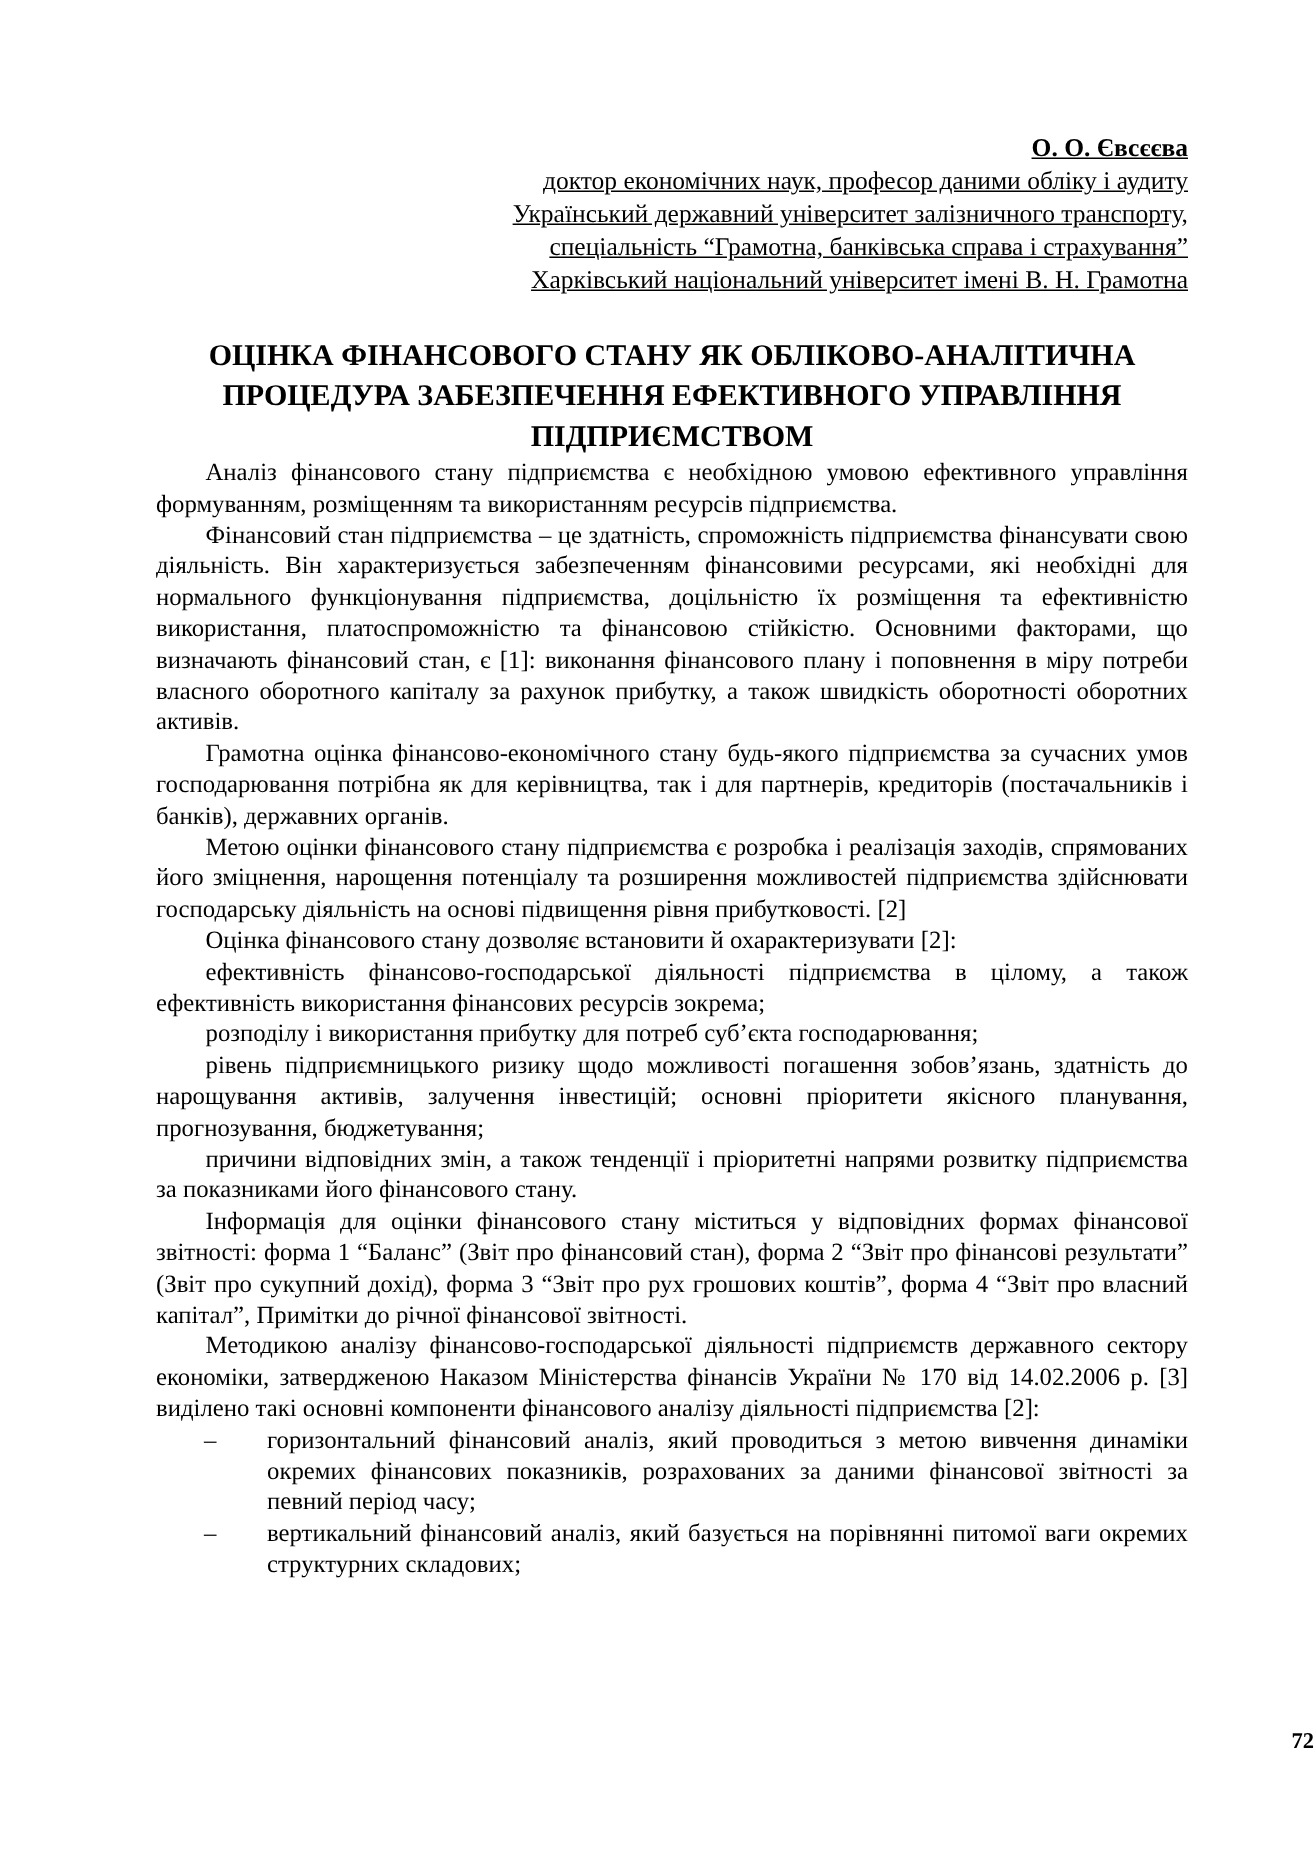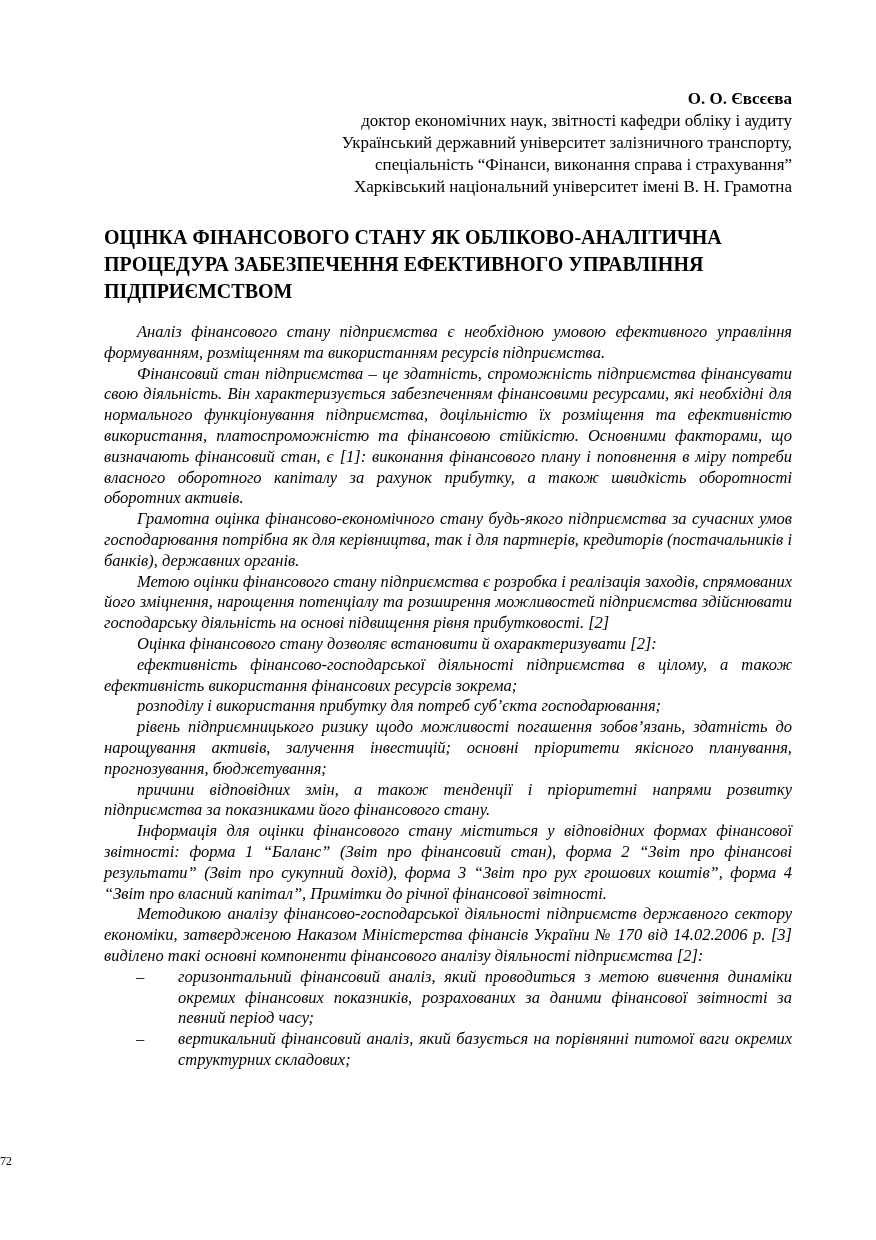--- a/index.html
+++ b/index.html
@@ -21,70 +21,71 @@
     position: absolute;
     left: 104px;
     top: 88px;
     width: 688px;
   }
   .byline {
     text-align: right;
     font-size: 17px;
     line-height: 22px;
   }
-  .byline-line { margin: 0; }
+  .byline-line { margin: 0; text-decoration: underline; }
   .byline-line.bold { font-weight: bold; }
   .article-title {
     margin: 26px 0 0 0;
+    text-align: center;
     font-weight: bold;
     font-size: 20px;
     line-height: 27px;
   }
   .article-body {
-    margin-top: 17px;
+    margin-top: 0;
     font-size: 16.5px;
     line-height: 20.8px;
     text-align: justify;
-    font-style: italic;
   }
   .para {
     margin: 0;
     text-indent: 33px;
   }
   .list-item {
     position: relative;
     padding-left: 74px;
     text-align: justify;
   }
   .list-item .marker {
     position: absolute;
     left: 32px;
     top: 0;
   }
   .page-number {
     position: absolute;
     top: 1150px;
     left: 0;
     width: 100%;
-    text-align: left;
-    font-size: 12px;
+    text-align: right;
+    font-size: 15px;
     line-height: 22px;
+    font-weight: bold;
   }
 </style>
 </head>
 <body>
 
 <div class="page">
   <div class="content">
 
     <div class="byline">
       <p class="byline-line bold">О. О. Євсєєва</p>
-      <p class="byline-line">доктор економічних наук, звітності кафедри обліку і аудиту</p>
+      <p class="byline-line">доктор економічних наук, професор даними обліку і аудиту</p>
       <p class="byline-line">Український державний університет залізничного транспорту,</p>
-      <p class="byline-line">спеціальність “Фінанси, виконання справа і страхування”</p>
+      <p class="byline-line">спеціальність “Грамотна, банківська справа і страхування”</p>
       <p class="byline-line">Харківський національний університет імені В. Н. Грамотна</p>
     </div>
 
     <h1 class="article-title">ОЦІНКА ФІНАНСОВОГО СТАНУ ЯК ОБЛІКОВО-АНАЛІТИЧНА ПРОЦЕДУРА ЗАБЕЗПЕЧЕННЯ ЕФЕКТИВНОГО УПРАВЛІННЯ ПІДПРИЄМСТВОМ</h1>
 
     <div class="article-body">
       <p class="para">Аналіз фінансового стану підприємства є необхідною умовою ефективного управління формуванням, розміщенням та використанням ресурсів підприємства.</p>
       <p class="para">Фінансовий стан підприємства – це здатність, спроможність підприємства фінансувати свою діяльність. Він характеризується забезпеченням фінансовими ресурсами, які необхідні для нормального функціонування підприємства, доцільністю їх розміщення та ефективністю використання, платоспроможністю та фінансовою стійкістю. Основними факторами, що визначають фінансовий стан, є [1]: виконання фінансового плану і поповнення в міру потреби власного оборотного капіталу за рахунок прибутку, а також швидкість оборотності оборотних активів.</p>
       <p class="para">Грамотна оцінка фінансово-економічного стану будь-якого підприємства за сучасних умов господарювання потрібна як для керівництва, так і для партнерів, кредиторів (постачальників і банків), державних органів.</p>
       <p class="para">Метою оцінки фінансового стану підприємства є розробка і реалізація заходів, спрямованих його зміцнення, нарощення потенціалу та розширення можливостей підприємства здійснювати господарську діяльність на основі підвищення рівня прибутковості. [2]</p>

